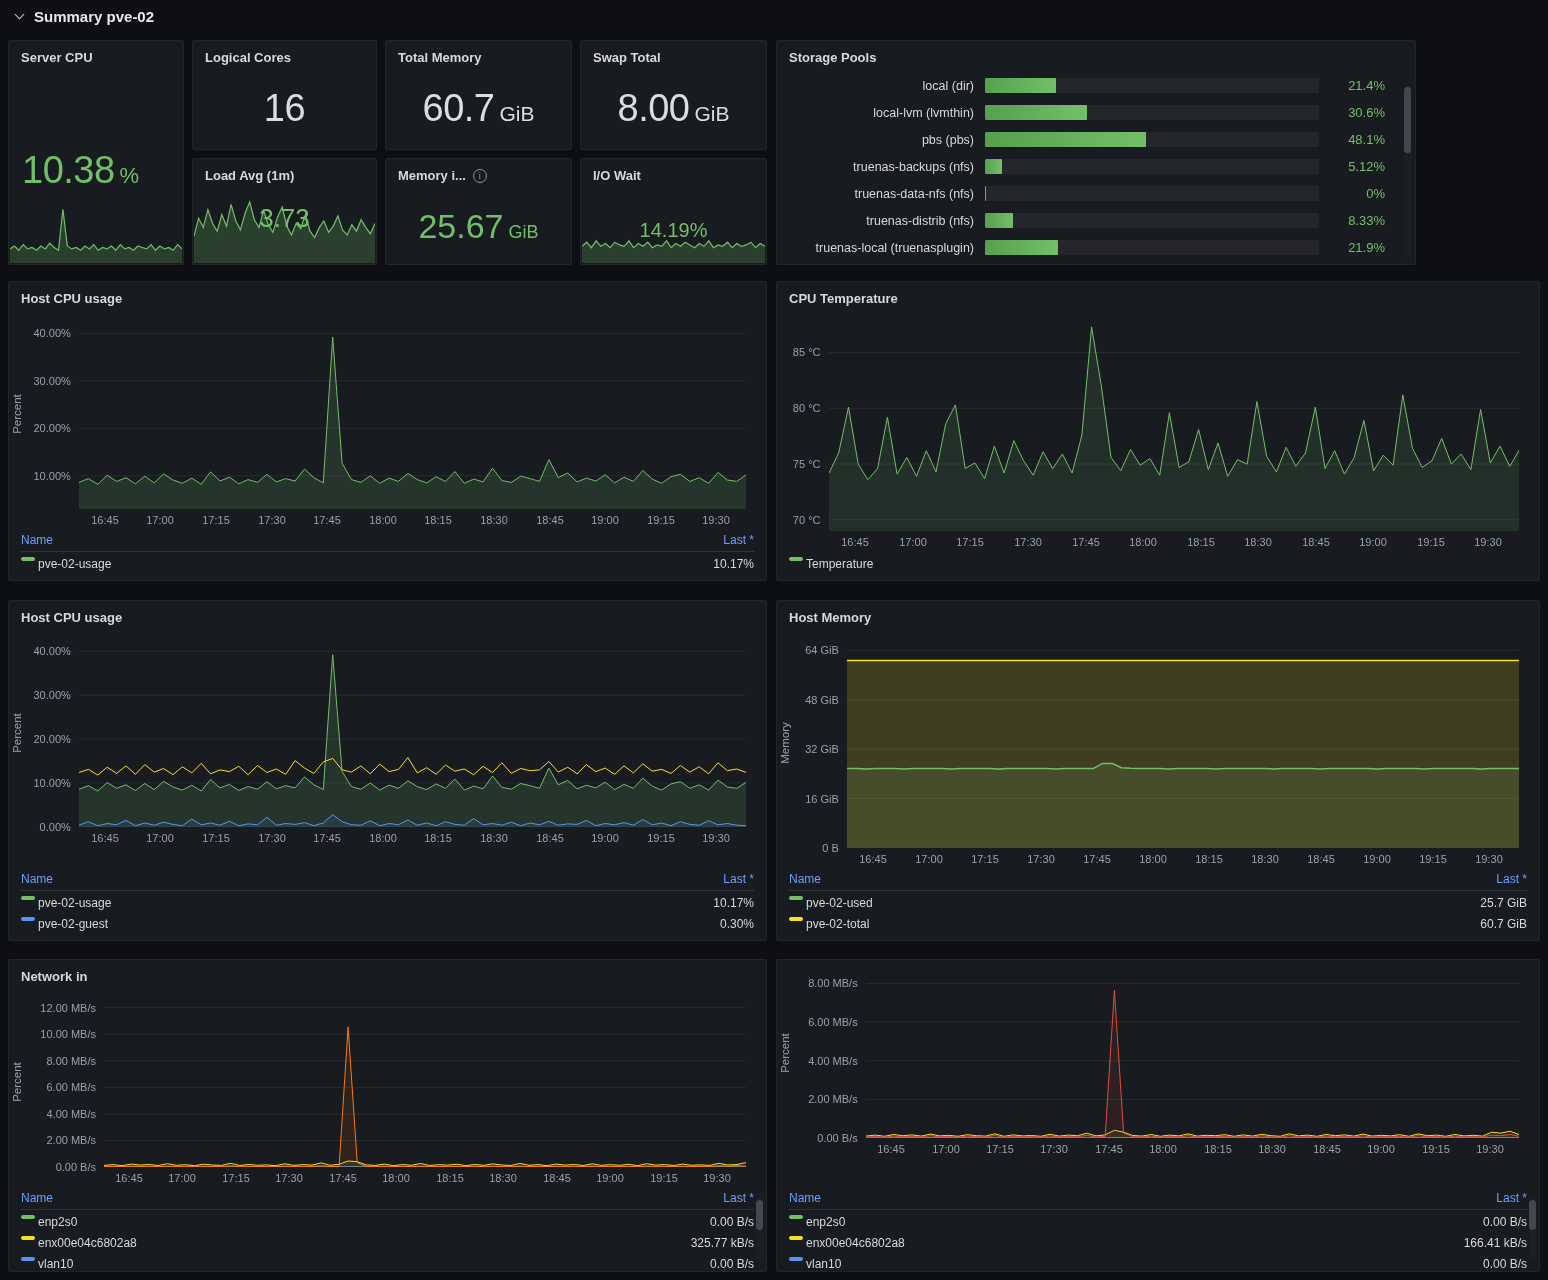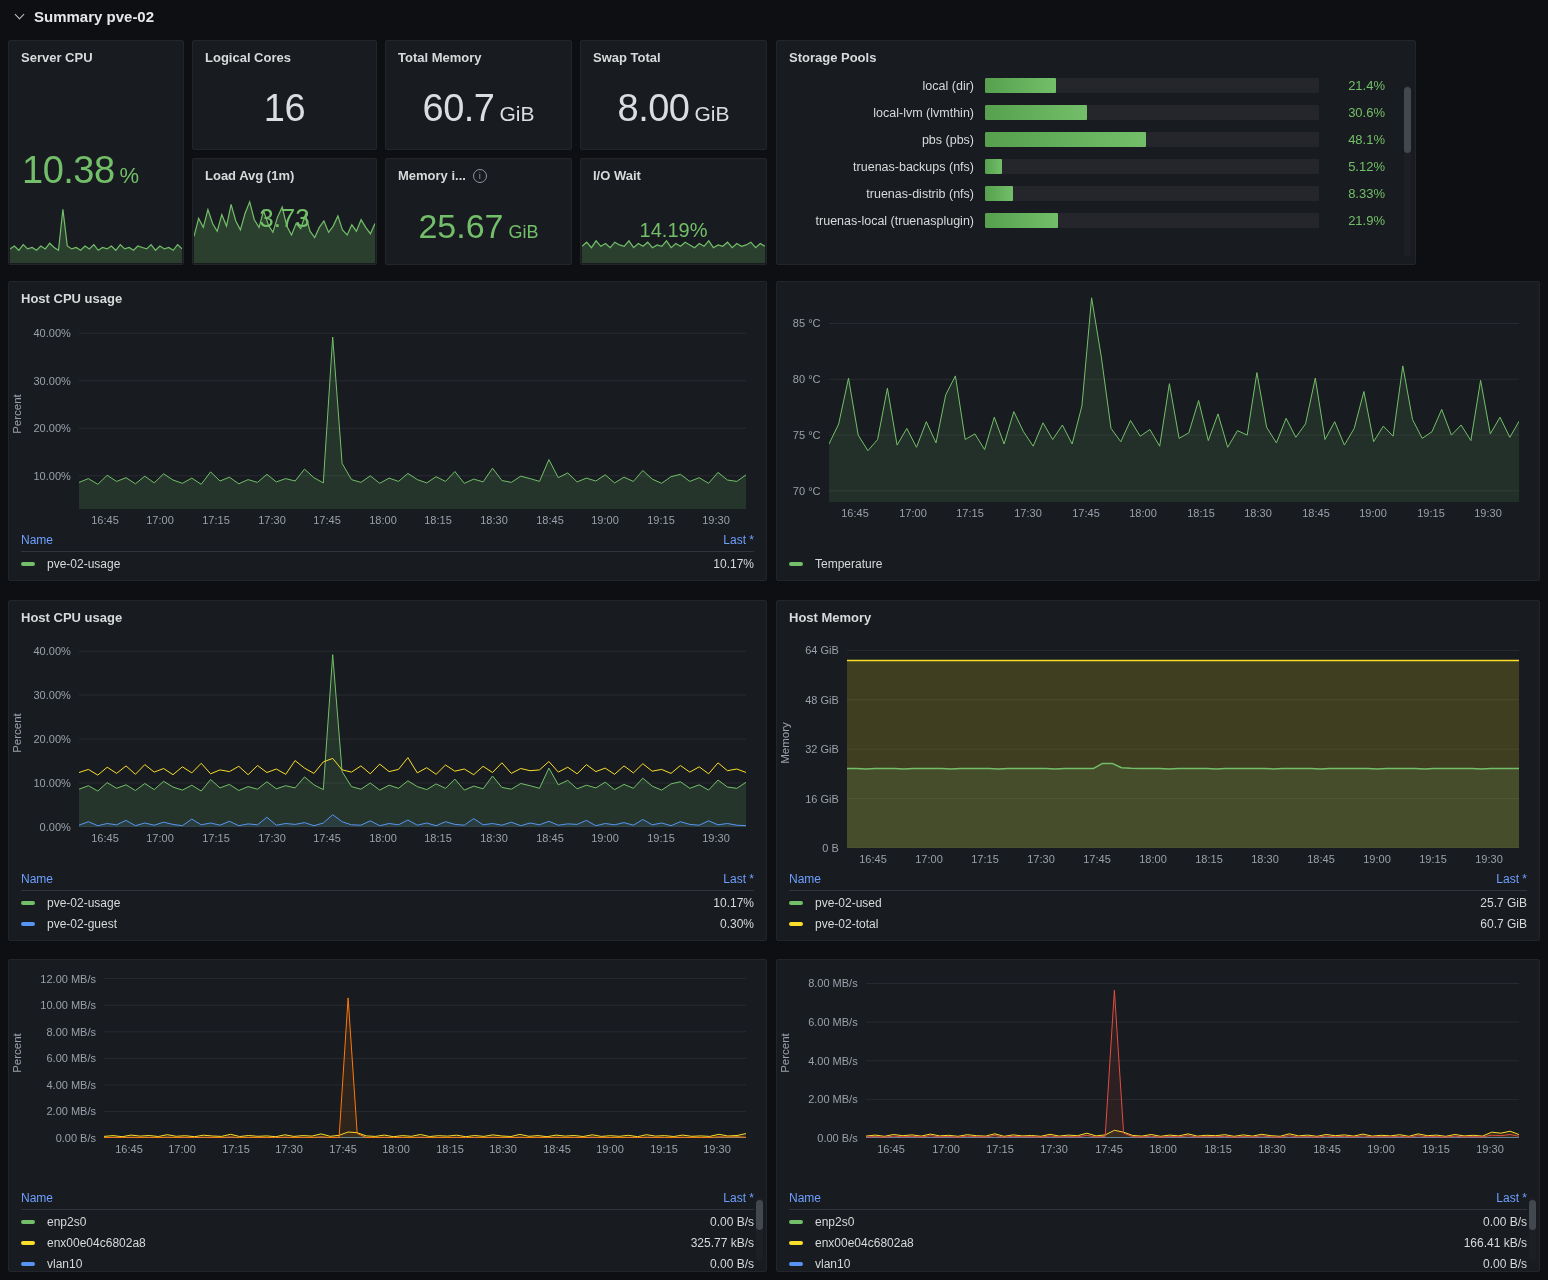--- a/index.html
+++ b/index.html
@@ -17,21 +17,21 @@
                align-items:center;gap:7px;cursor:pointer;flex:none}
   .info-icon{width:14px;height:14px;border:1px solid #8e959e;border-radius:50%;font-size:9.5px;
              line-height:12px;text-align:center;color:#8e959e;font-style:normal;font-weight:400}
   .chart{position:relative;flex:1;min-height:0;margin:0 6px 0 2px;cursor:crosshair}
   .legend{padding:2px 12px 6px;font-size:12px;flex:none}
   .legend.clip{max-height:84px;overflow:hidden}
   .legend-header{display:flex;justify-content:space-between;padding:2px 0 4px;margin-bottom:1px;
                  border-bottom:1px solid rgba(204,204,220,.15);color:#6e9fff;font-weight:500}
   .legend-header .lh{cursor:pointer}
   .legend-row{display:flex;align-items:center;padding:3.5px 0;color:#d8d9da}
-  .series-toggle{display:flex;align-items:center;gap:12px;cursor:pointer}
+  .series-toggle{display:flex;gap:3px;cursor:pointer}
   .swatch{display:inline-block;width:14px;height:4px;border-radius:2px;background:#73bf69}
   .legend-value{margin-left:auto;color:#d8d9da}
   .ytick,.xtick{position:absolute;font-size:11px;color:#9aa0ab;line-height:14px;white-space:nowrap}
   .xtick{text-align:center}
   .axis-label{position:absolute;font-size:11.5px;color:#9aa0ab;text-align:center}
   
   .big{font-size:38px;font-weight:500;letter-spacing:-.5px;line-height:1}
   .mid-big{font-size:34px;font-weight:500;line-height:1}
   .small-big{font-size:20px;font-weight:500;line-height:1}
   .green{color:#73bf69}
@@ -163,20 +163,27 @@
       <span class="bar-value">48.1%</span>
     </div>
     <div class="bar-row">
       <span class="bar-label">truenas-backups (nfs)</span>
       <div class="bar-track">
           <div class="bar-fill" style="width: 5.12%;"></div>
         </div>
       <span class="bar-value">5.12%</span>
     </div>
     <div class="bar-row">
+      <span class="bar-label">truenas-data-nfs (nfs)</span>
+      <div class="bar-track">
+          <div class="bar-fill" style="width: 0.4%;"></div>
+        </div>
+      <span class="bar-value">0%</span>
+    </div>
+    <div class="bar-row">
       <span class="bar-label">truenas-distrib (nfs)</span>
       <div class="bar-track">
           <div class="bar-fill" style="width: 8.33%;"></div>
         </div>
       <span class="bar-value">8.33%</span>
     </div>
     <div class="bar-row">
       <span class="bar-label">truenas-local (truenasplugin)</span>
       <div class="bar-track">
           <div class="bar-fill" style="width: 21.9%;"></div>
@@ -229,20 +236,23 @@
       <span class="series-toggle">
         <i class="swatch" style="background: rgb(115, 191, 105);"></i>
         <span>pve-02-usage</span>
       </span>
       <span class="legend-value">10.17%</span>
     </div>
   </div>
 </div>
 
 <div class="panel" style="left:776px;top:281px;width:764px;height:300px">
+  <div class="panel-title">
+      <span>CPU Temperature</span>
+    </div>
   <div class="chart">
       <span class="ytick" style="left: 4px; width: 37.5px; text-align: right; top: 201.842px;">70 °C</span>
       <span class="ytick" style="left: 4px; width: 37.5px; text-align: right; top: 146.053px;">75 °C</span>
       <span class="ytick" style="left: 4px; width: 37.5px; text-align: right; top: 90.2632px;">80 °C</span>
       <span class="ytick" style="left: 4px; width: 37.5px; text-align: right; top: 34.4737px;">85 °C</span>
       <span class="xtick" style="left: 54px; width: 44px; top: 224px;">16:45</span>
       <span class="xtick" style="left: 112px; width: 44px; top: 224px;">17:00</span>
       <span class="xtick" style="left: 169px; width: 44px; top: 224px;">17:15</span>
       <span class="xtick" style="left: 227px; width: 44px; top: 224px;">17:30</span>
       <span class="xtick" style="left: 285px; width: 44px; top: 224px;">17:45</span>
@@ -381,20 +391,23 @@
       <span class="series-toggle">
         <i class="swatch" style="background: rgb(250, 222, 42);"></i>
         <span>pve-02-total</span>
       </span>
       <span class="legend-value">60.7 GiB</span>
     </div>
   </div>
 </div>
 
 <div class="panel" style="left:8px;top:959px;width:759px;height:313px">
+  <div class="panel-title">
+      <span>Network in</span>
+    </div>
   <div class="chart">
       <span class="ytick" style="left: 16px; width: 69px; text-align: right; top: 171px;">0.00 B/s</span>
       <span class="ytick" style="left: 16px; width: 69px; text-align: right; top: 144.438px;">2.00 MB/s</span>
       <span class="ytick" style="left: 16px; width: 69px; text-align: right; top: 117.875px;">4.00 MB/s</span>
       <span class="ytick" style="left: 16px; width: 69px; text-align: right; top: 91.3125px;">6.00 MB/s</span>
       <span class="ytick" style="left: 16px; width: 69px; text-align: right; top: 64.75px;">8.00 MB/s</span>
       <span class="ytick" style="left: 16px; width: 69px; text-align: right; top: 38.1875px;">10.00 MB/s</span>
       <span class="ytick" style="left: 16px; width: 69px; text-align: right; top: 11.625px;">12.00 MB/s</span>
       <span class="xtick" style="left: 96px; width: 44px; top: 182px;">16:45</span>
       <span class="xtick" style="left: 149px; width: 44px; top: 182px;">17:00</span>

